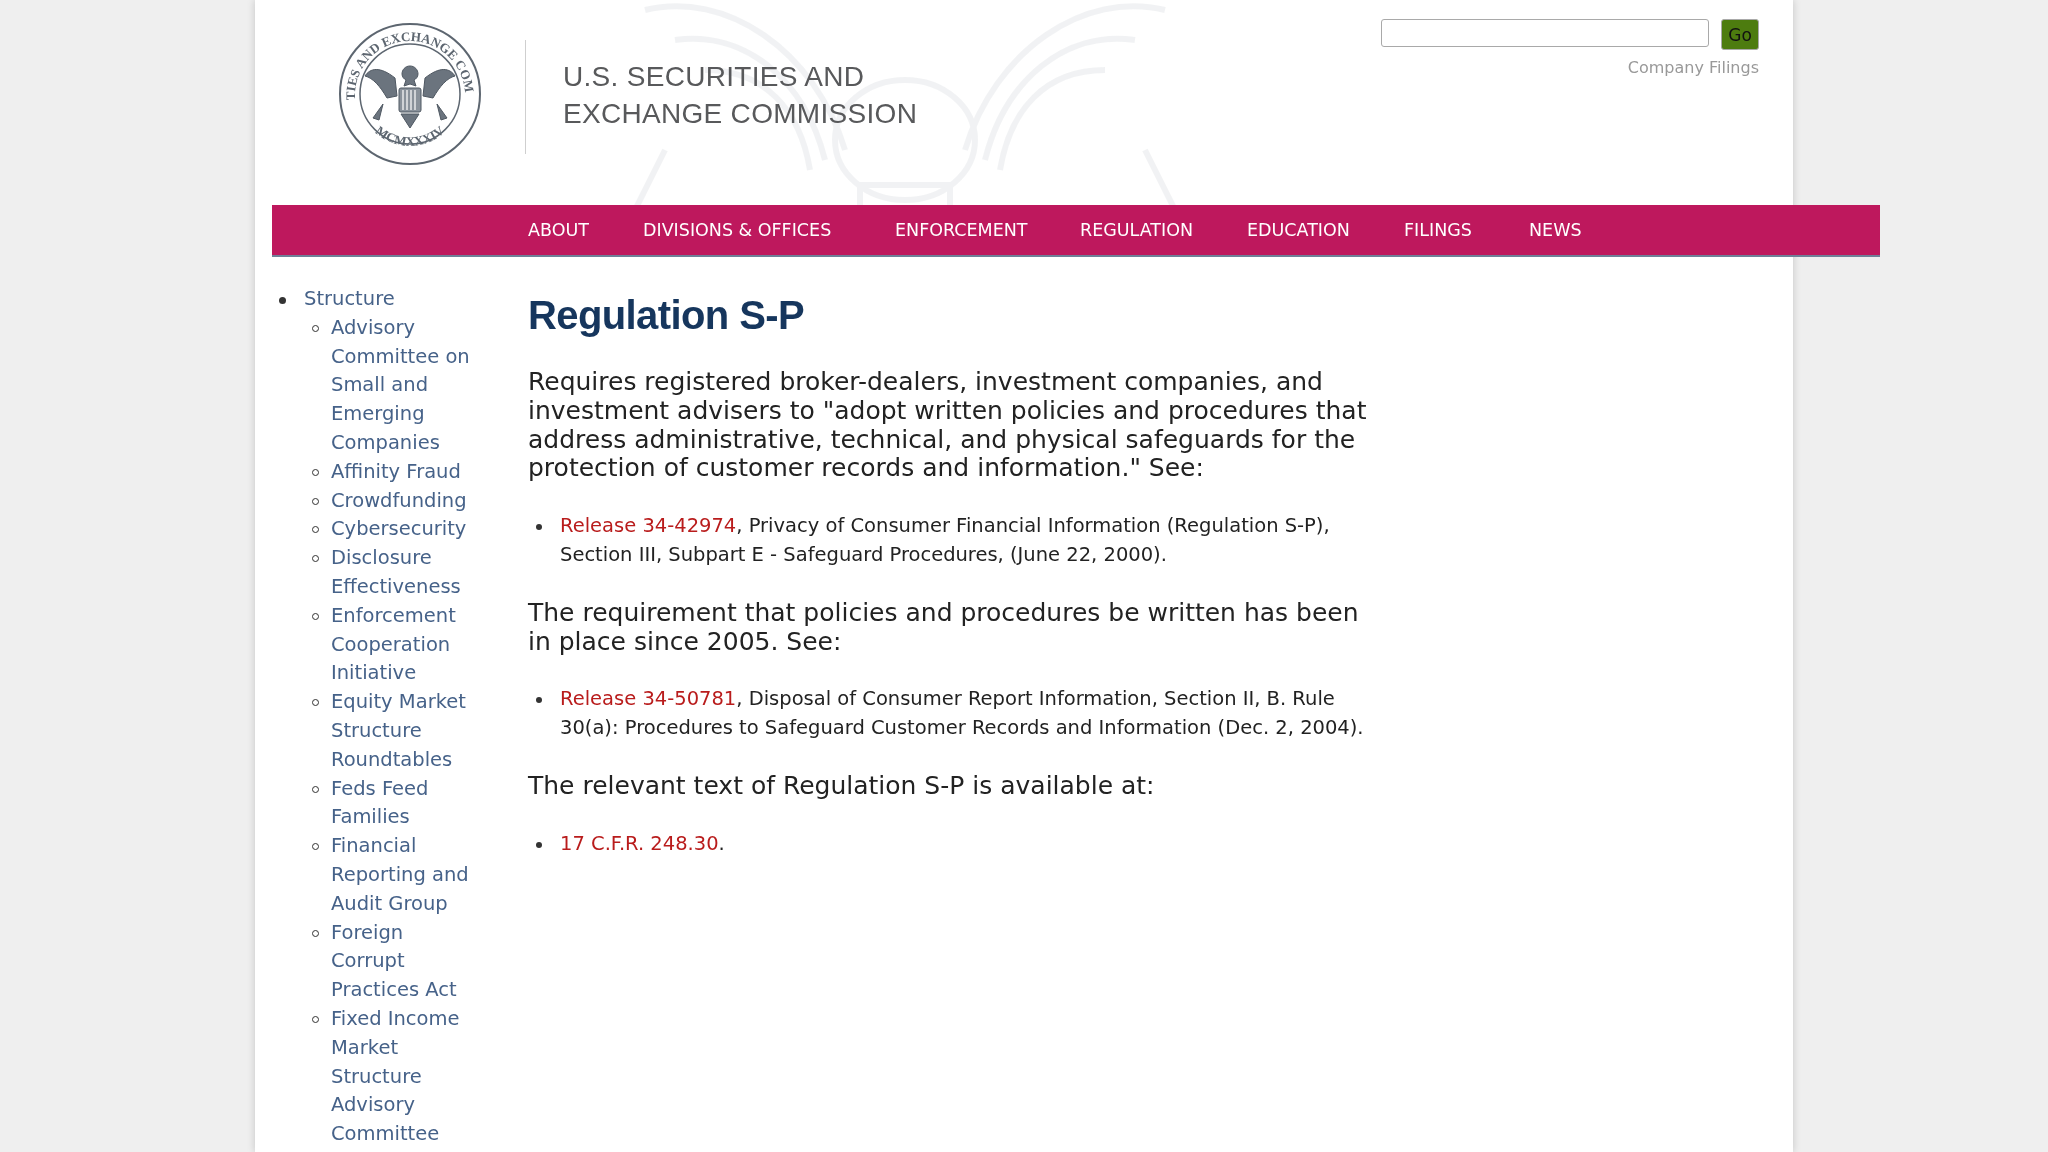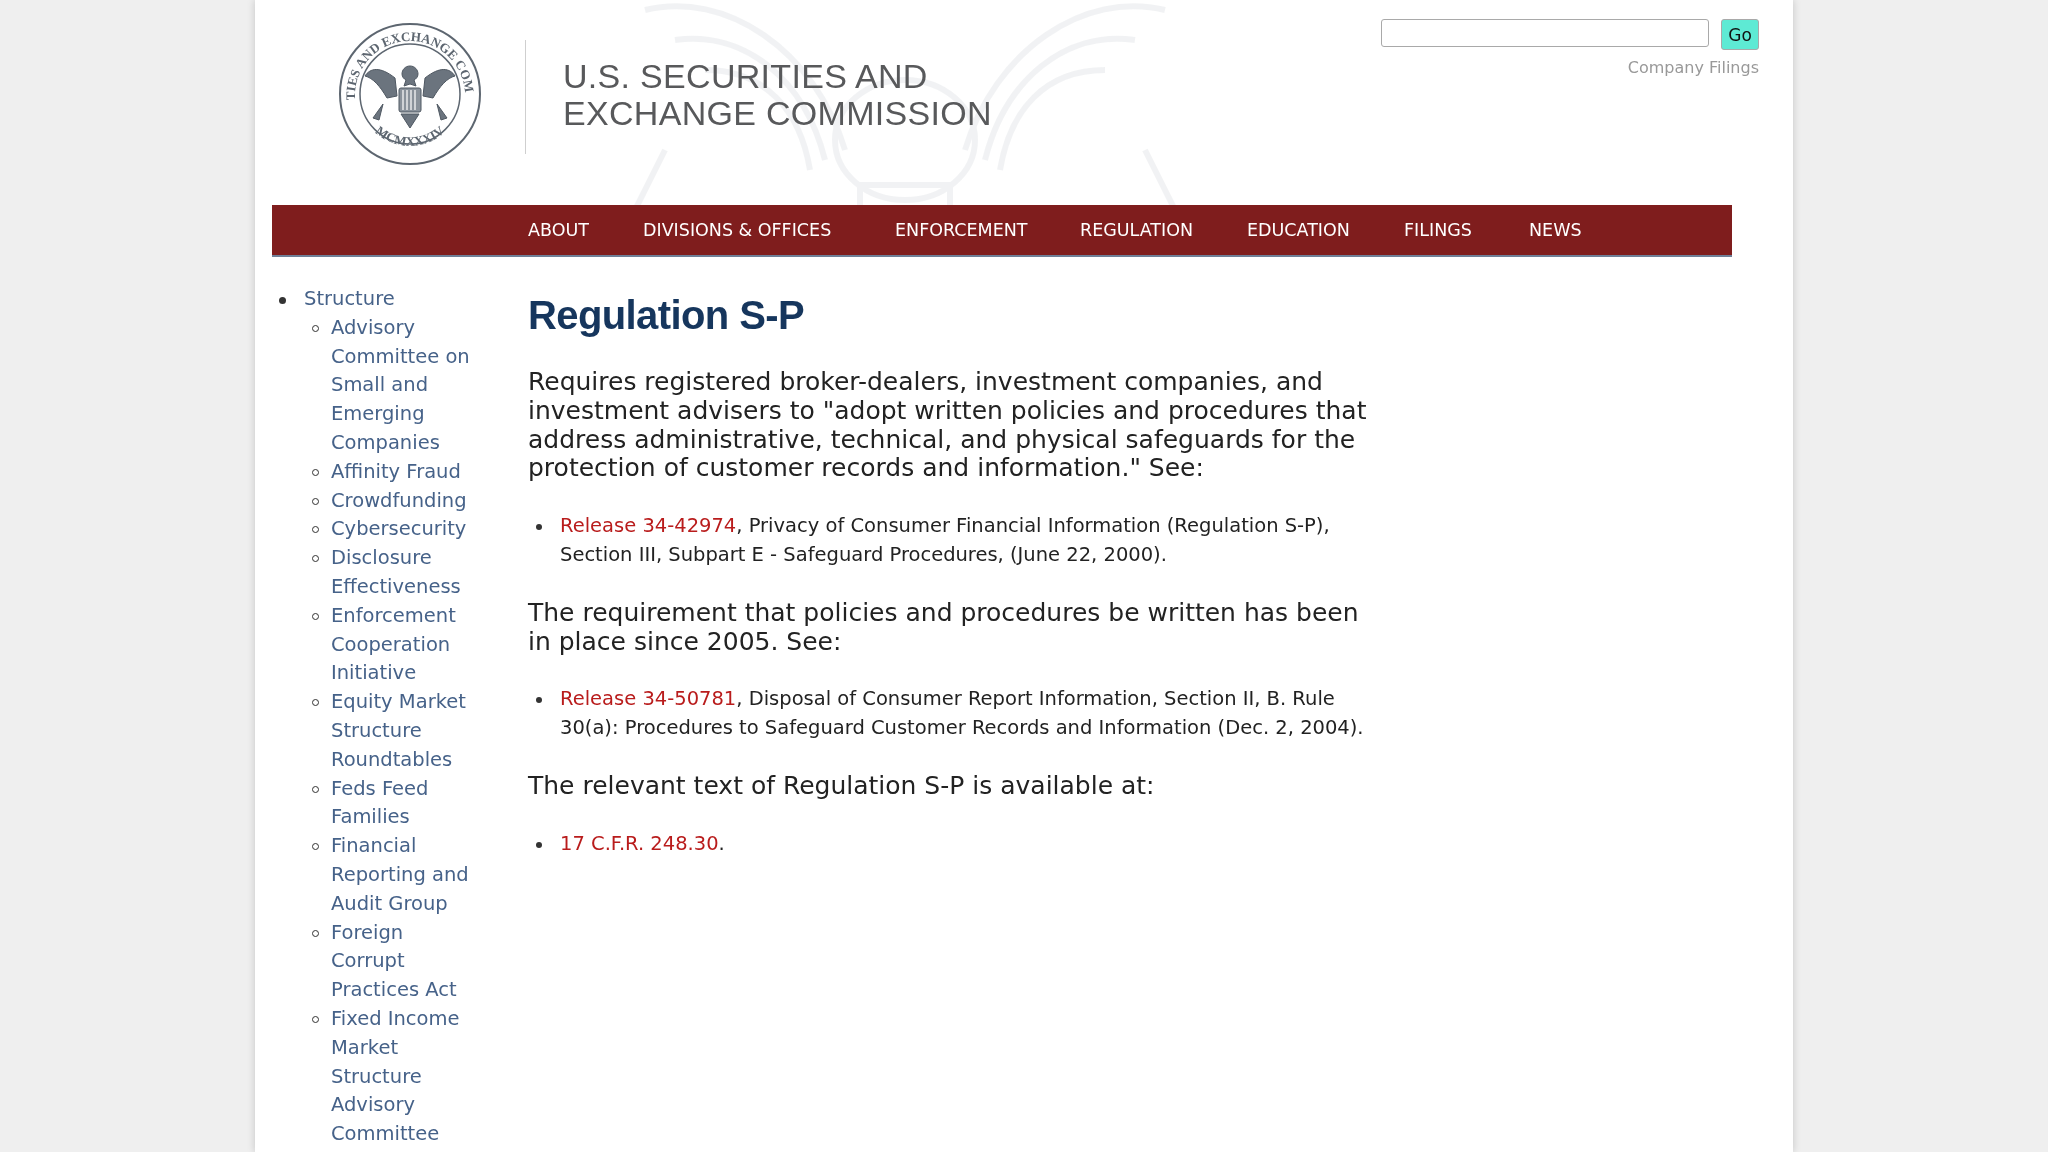--- a/index.html
+++ b/index.html
@@ -53,21 +53,21 @@
       top: 40px;
       width: 1px;
       height: 114px;
       background: #cfcfcf;
     }
     .agency-name {
       position: absolute;
       left: 308px;
       top: 58px;
       font-family: "Liberation Sans", sans-serif;
-      font-size: 34px;
+      font-size: 28px;
       line-height: 37px;
       color: #58595b;
       letter-spacing: 0.3px;
     }
     .search-input {
       position: absolute;
       left: 1126px;
       top: 19px;
       width: 328px;
       height: 28px;
@@ -80,21 +80,21 @@
       padding: 2px 6px;
     }
     .search-go {
       position: absolute;
       left: 1466px;
       top: 19px;
       width: 38px;
       height: 31px;
       border: 1px solid #a9a9a9;
       border-radius: 3px;
-      background: #5eead4;
+      background: #4d7c0f;
       font-family: "DejaVu Sans", sans-serif;
       font-size: 17px;
       color: #111;
       box-sizing: border-box;
       padding: 0;
       text-align: center;
       line-height: 28px;
     }
     .company-filings {
       position: absolute;
@@ -102,23 +102,23 @@
       top: 58px;
       font-size: 16px;
       color: #999999;
       text-decoration: none;
     }
     
     .nav {
       position: absolute;
       left: 17px;
       top: 205px;
-      width: 1460px;
+      width: 1608px;
       height: 52px;
-      background: #7f1d1d;
+      background: #be185d;
       border-bottom: 2px solid #6e7f97;
       box-sizing: border-box;
     }
     .nav-list {
       list-style: none;
       margin: 0;
       padding: 0;
       position: absolute;
       left: 0;
       top: 0;

